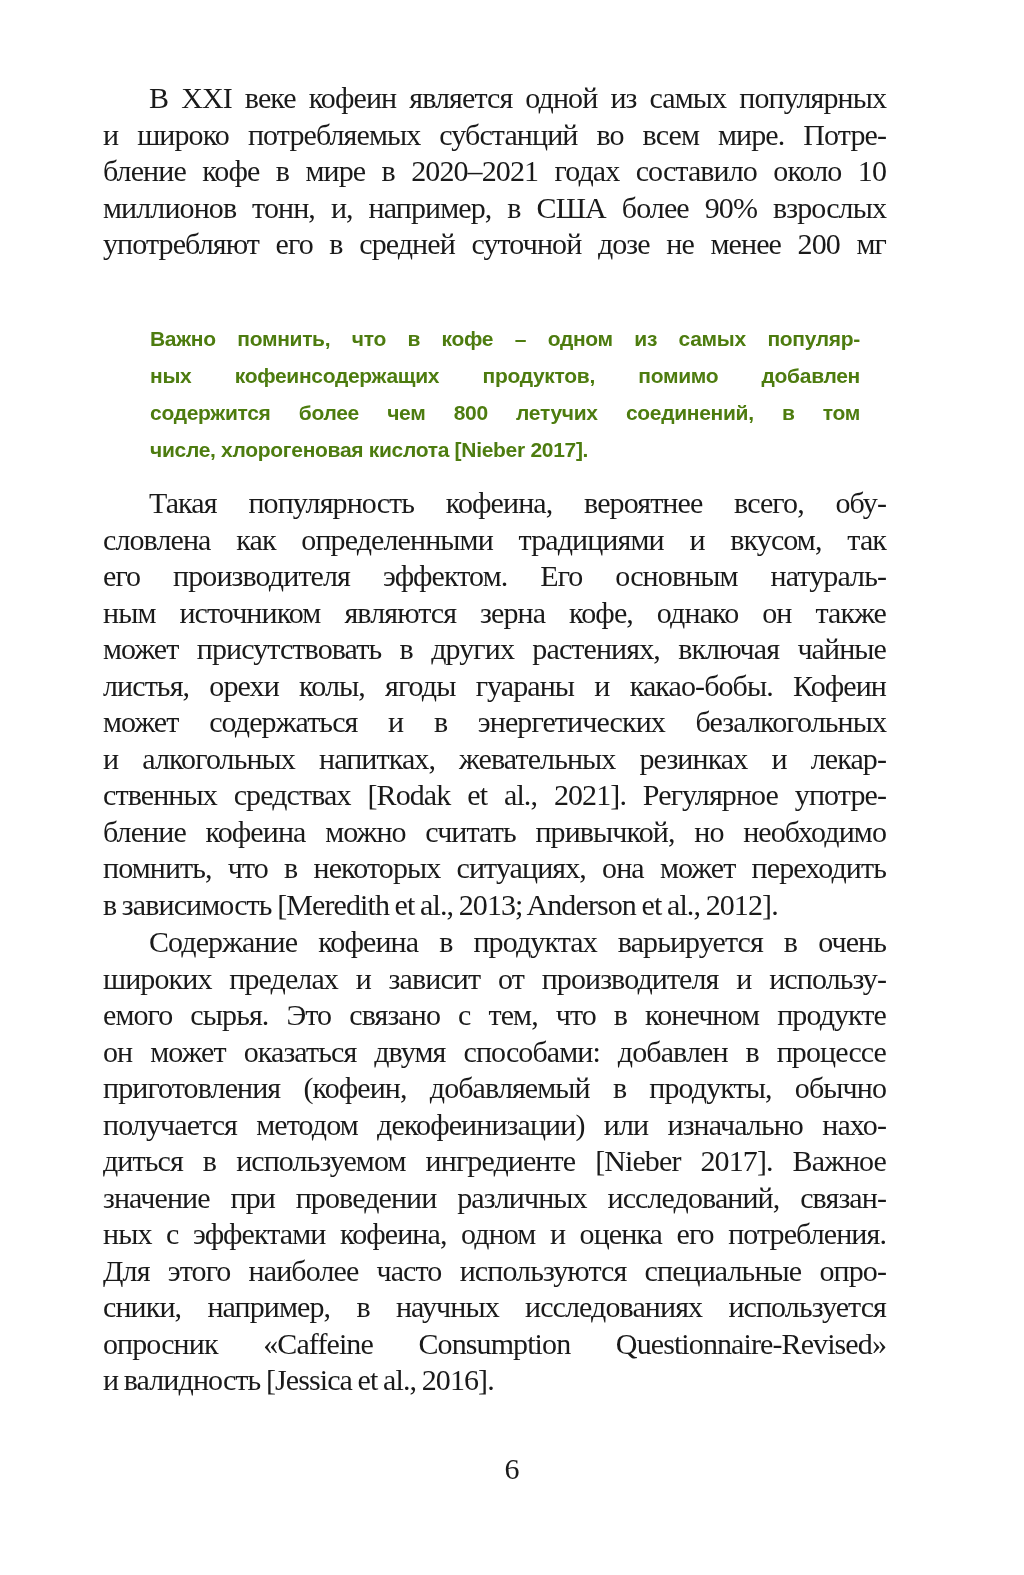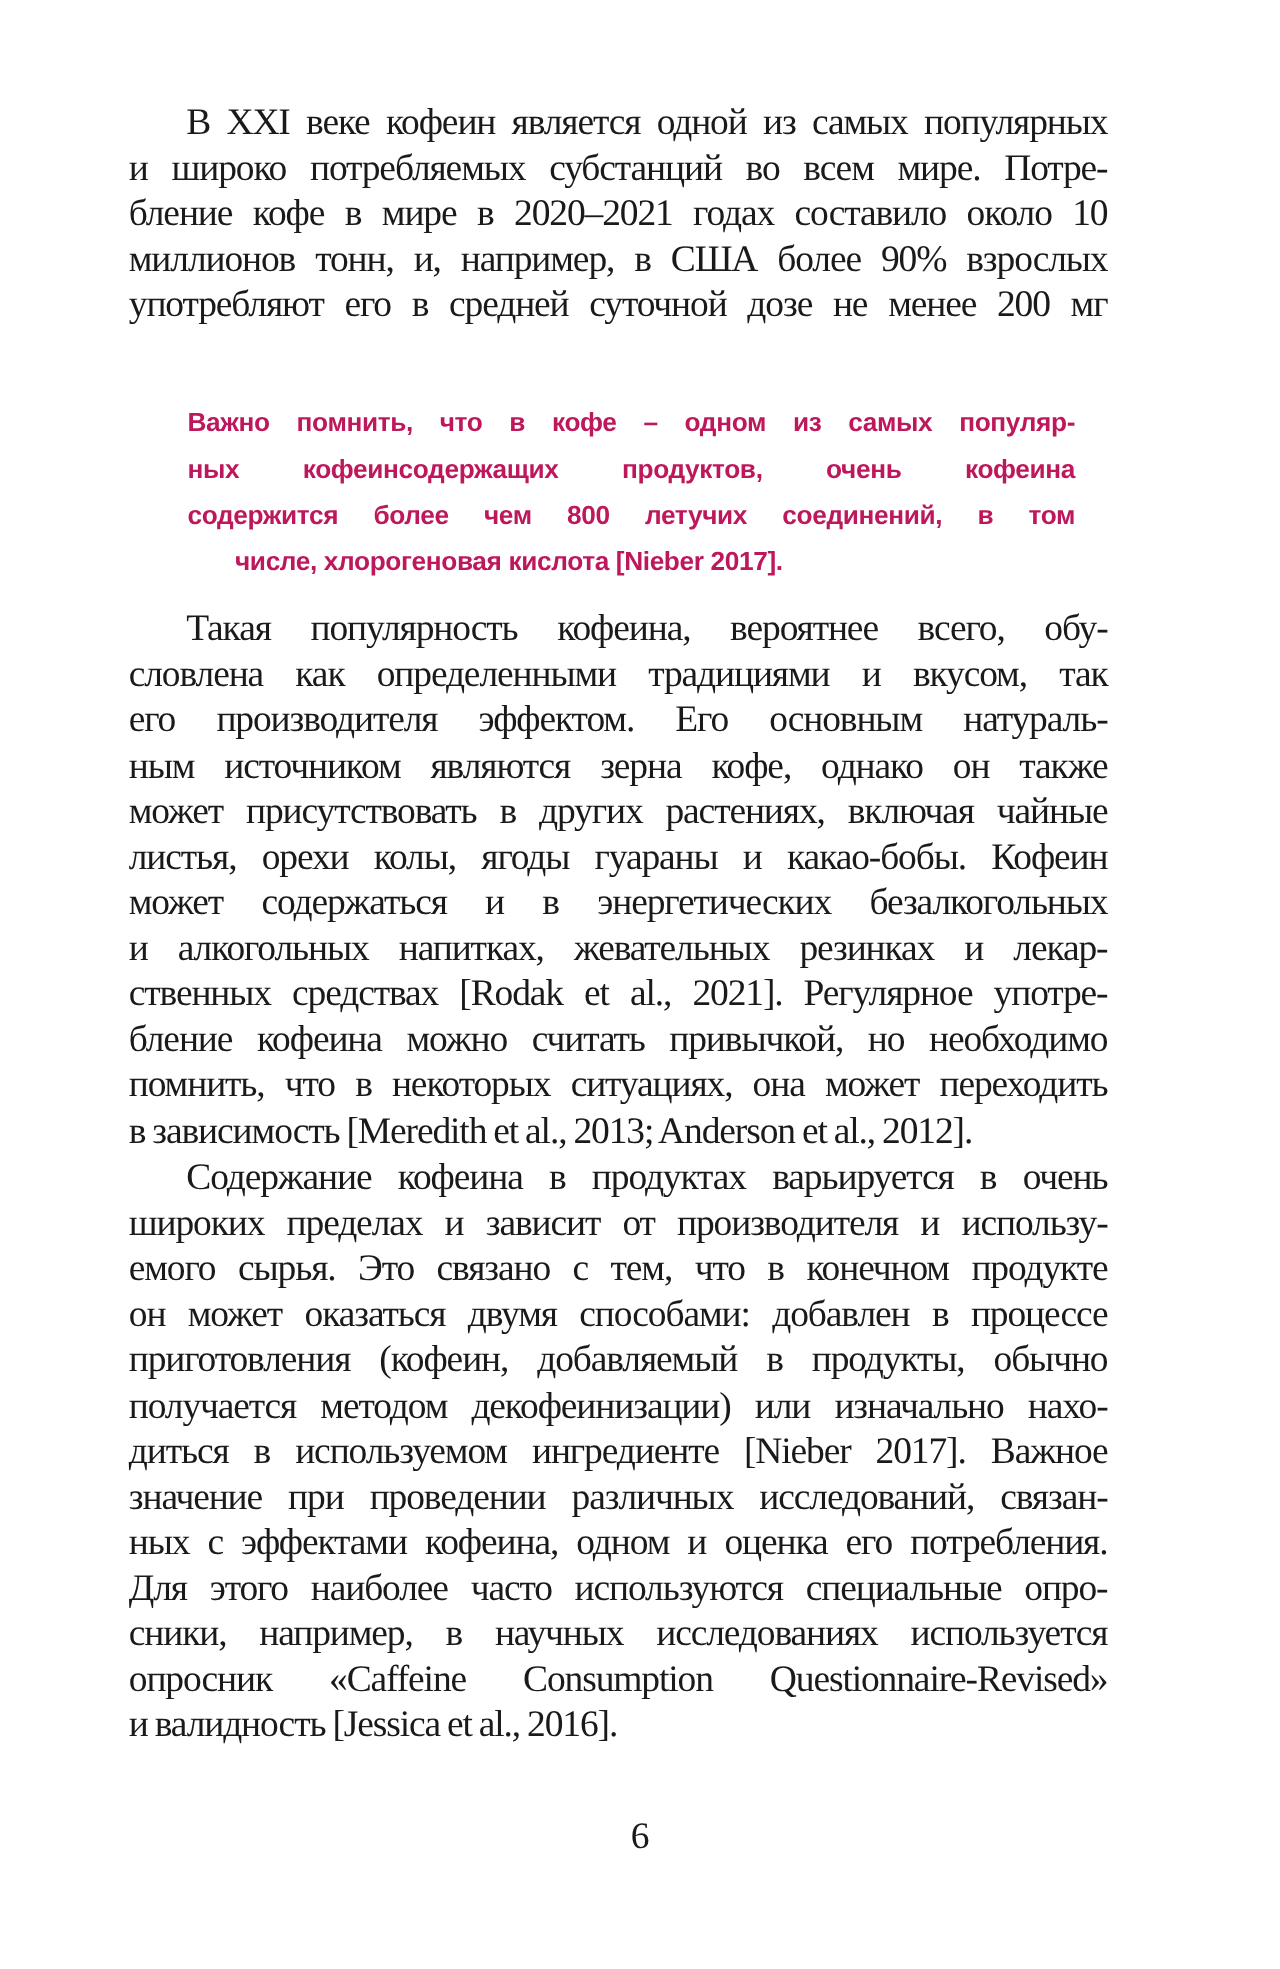--- a/index.html
+++ b/index.html
@@ -23,27 +23,27 @@
     .line.last { text-align-last: left; }
     .line.indent { padding-left: 46px; box-sizing: border-box; }
     .note { position: absolute; left: 150px; width: 710px; }
     .note .nline {
       display: block;
       height: 37px;
       line-height: 37px;
       font-family: "Liberation Sans", sans-serif;
       font-weight: bold;
       font-size: 21px;
-      color: #be185d;
+      color: #4d7c0f;
       white-space: nowrap;
       text-align: justify;
       text-align-last: justify;
       letter-spacing: -0.3px;
     }
-    .note .nline.last { text-align-last: left; margin-left: 38px; }
+    .note .nline.last { text-align-last: left; }
     .page-number {
       position: absolute; left: 0; width: 1024px; top: 1452px;
       text-align: center;
       font-family: "Liberation Serif", serif;
       font-size: 30px; color: #1a1a1a;
     }
   </style>
 </head>
 <body>
 
@@ -52,21 +52,21 @@
   <div class="block" style="top:80px;">
     <span class="line indent">В XXI веке кофеин является одной из самых популярных</span>
     <span class="line">и широко потребляемых субстанций во всем мире. Потре-</span>
     <span class="line">бление кофе в мире в 2020–2021 годах составило около 10</span>
     <span class="line">миллионов тонн, и, например, в США более 90% взрослых</span>
     <span class="line">употребляют его в средней суточной дозе не менее 200 мг</span>
   </div>
 
   <div class="note" style="top:320px;">
     <span class="nline">Важно помнить, что в кофе – одном из самых популяр-</span>
-    <span class="nline">ных кофеинсодержащих продуктов, очень кофеина</span>
+    <span class="nline">ных кофеинсодержащих продуктов, помимо добавлен</span>
     <span class="nline">содержится более чем 800 летучих соединений, в том</span>
     <span class="nline last">числе, хлорогеновая кислота [Nieber 2017].</span>
   </div>
 
   <div class="block" style="top:485px;">
     <span class="line indent">Такая популярность кофеина, вероятнее всего, обу-</span>
     <span class="line">словлена как определенными традициями и вкусом, так</span>
     <span class="line">его производителя эффектом. Его основным натураль-</span>
     <span class="line">ным источником являются зерна кофе, однако он также</span>
     <span class="line">может присутствовать в других растениях, включая чайные</span>

